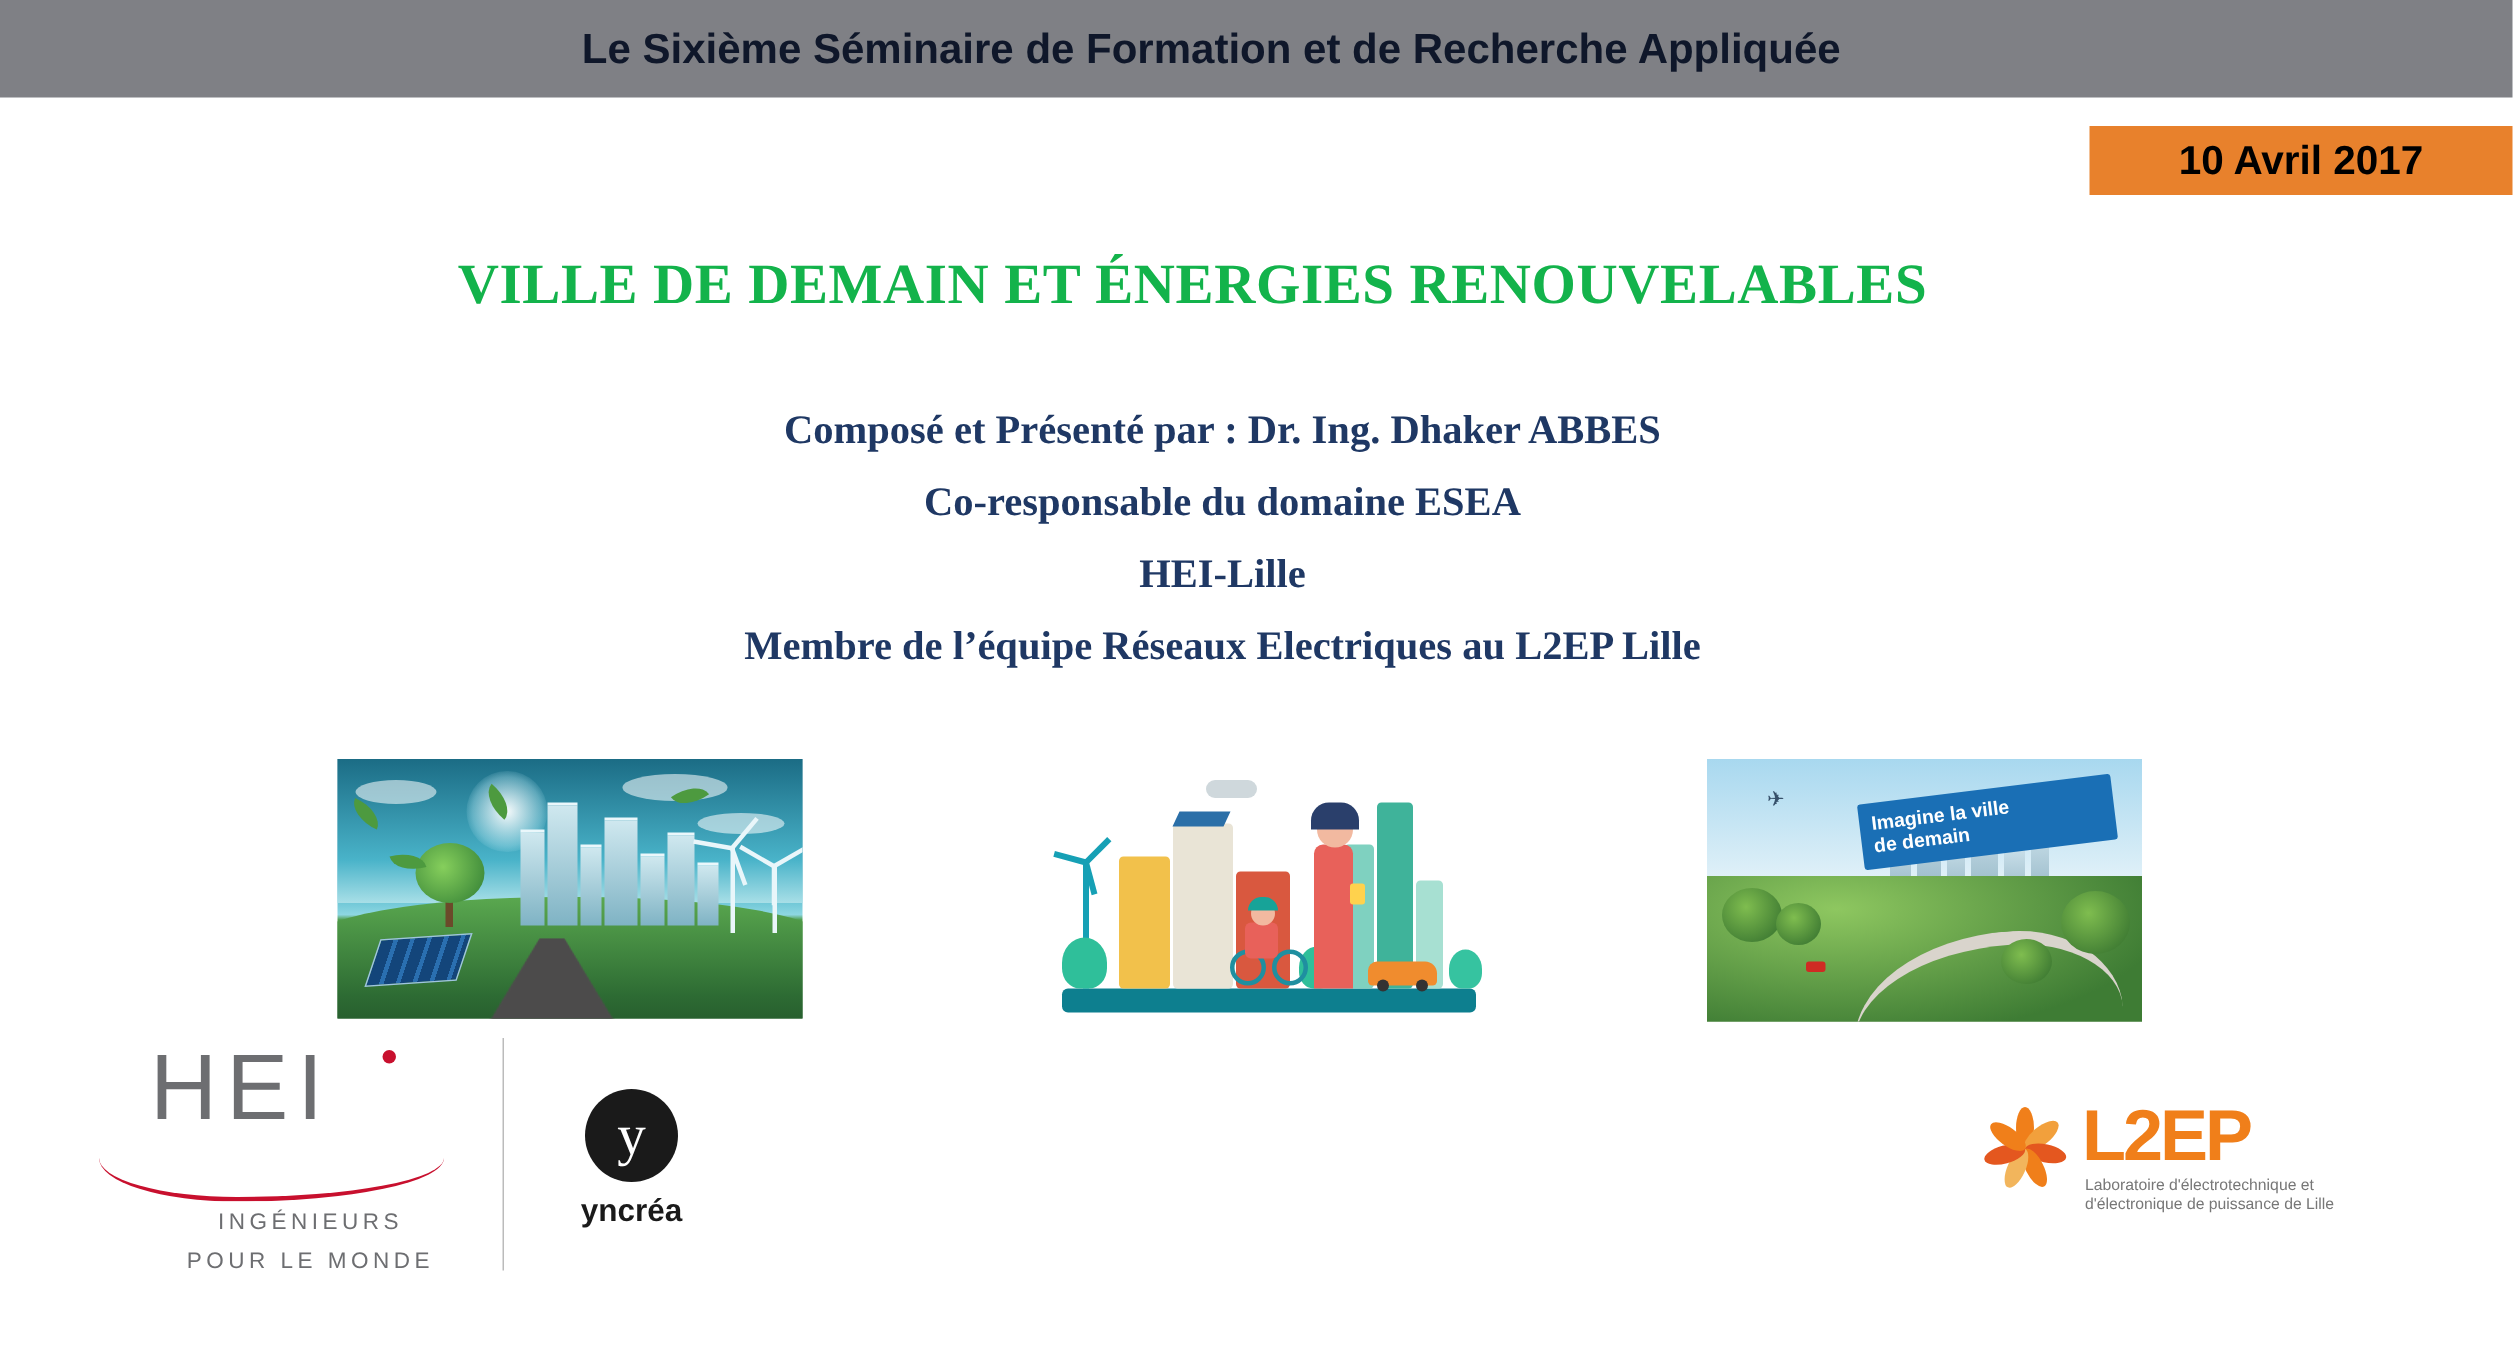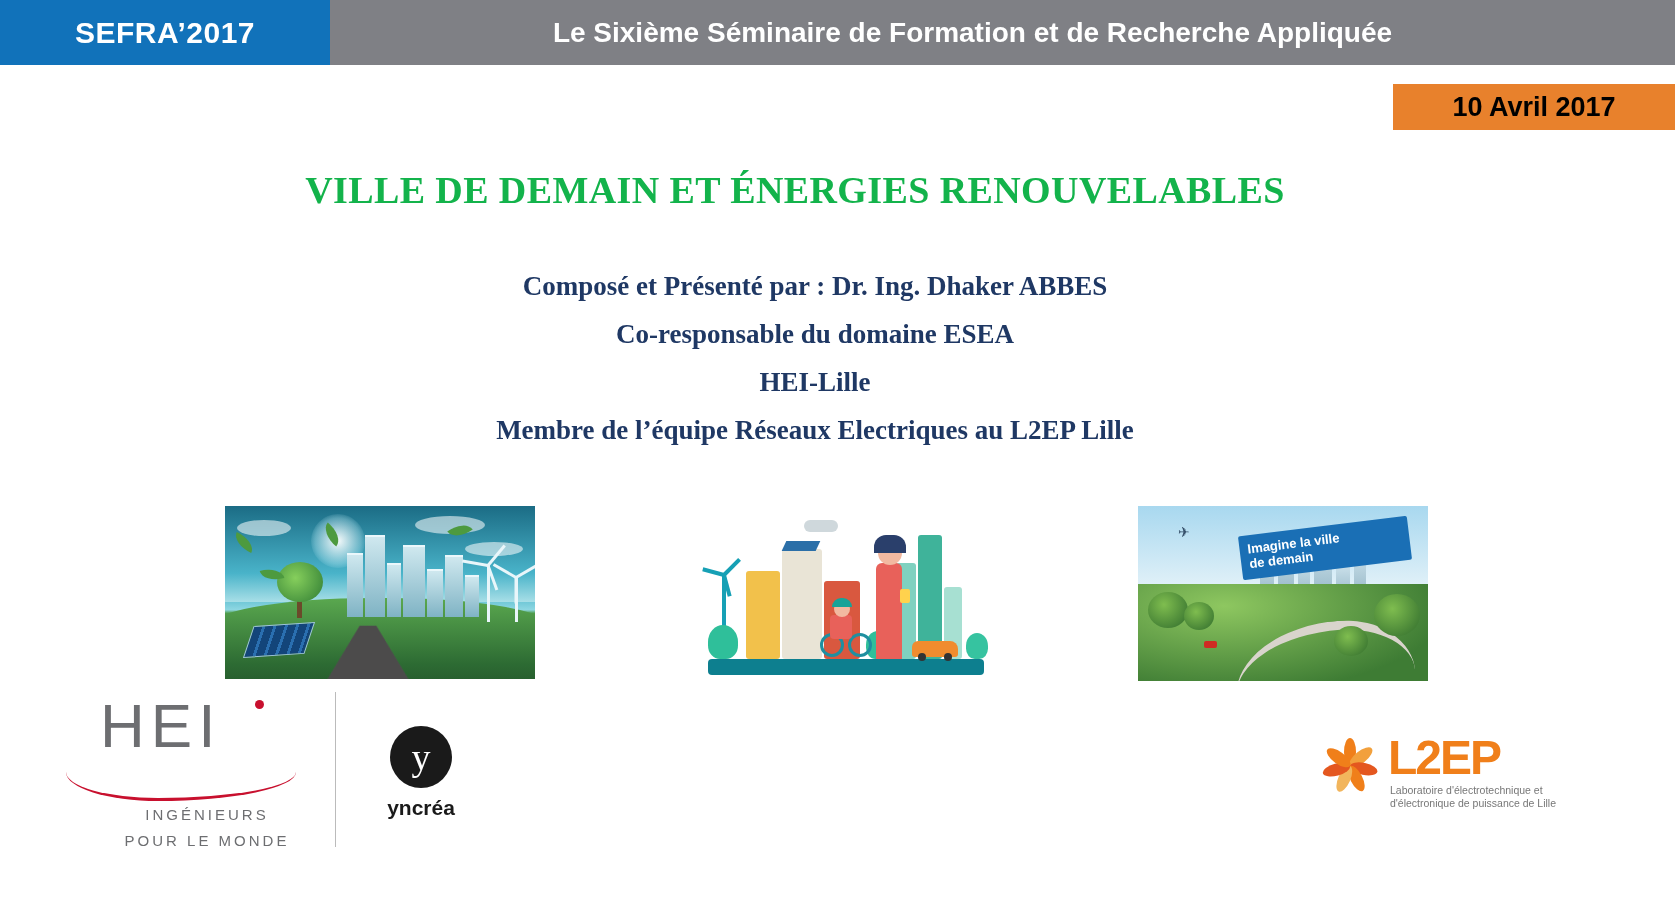--- a/index.html
+++ b/index.html
@@ -40,21 +40,21 @@
   }
   .header-grey {
     flex: 1;
     background: #7F8085;
     display: flex;
     align-items: center;
     justify-content: center;
     padding-right: 60px;
   }
   .header-grey-label {
-    color: #ffffff;
+    color: #0f172a;
     font-weight: bold;
     font-size: 28px;
     text-align: left;
   }
 
   
   .date-badge {
     position: absolute;
     right: 0;
     top: 84px;
@@ -468,23 +468,20 @@
     width: 200px;
     color: #777777;
     font-size: 10.5px;
     line-height: 13px;
   }
 </style>
 </head>
 <body>
 
 <div class="header-band">
-  <div class="header-blue">
-    <span class="header-blue-label">SEFRA’2017</span>
-  </div>
   <div class="header-grey">
     <span class="header-grey-label">Le Sixième Séminaire de Formation et de Recherche Appliquée</span>
   </div>
 </div>
 
 <div class="date-badge">
   <span class="date-badge-label">10 Avril 2017</span>
 </div>
 
 <div class="slide-title">VILLE DE DEMAIN ET ÉNERGIES RENOUVELABLES</div>

